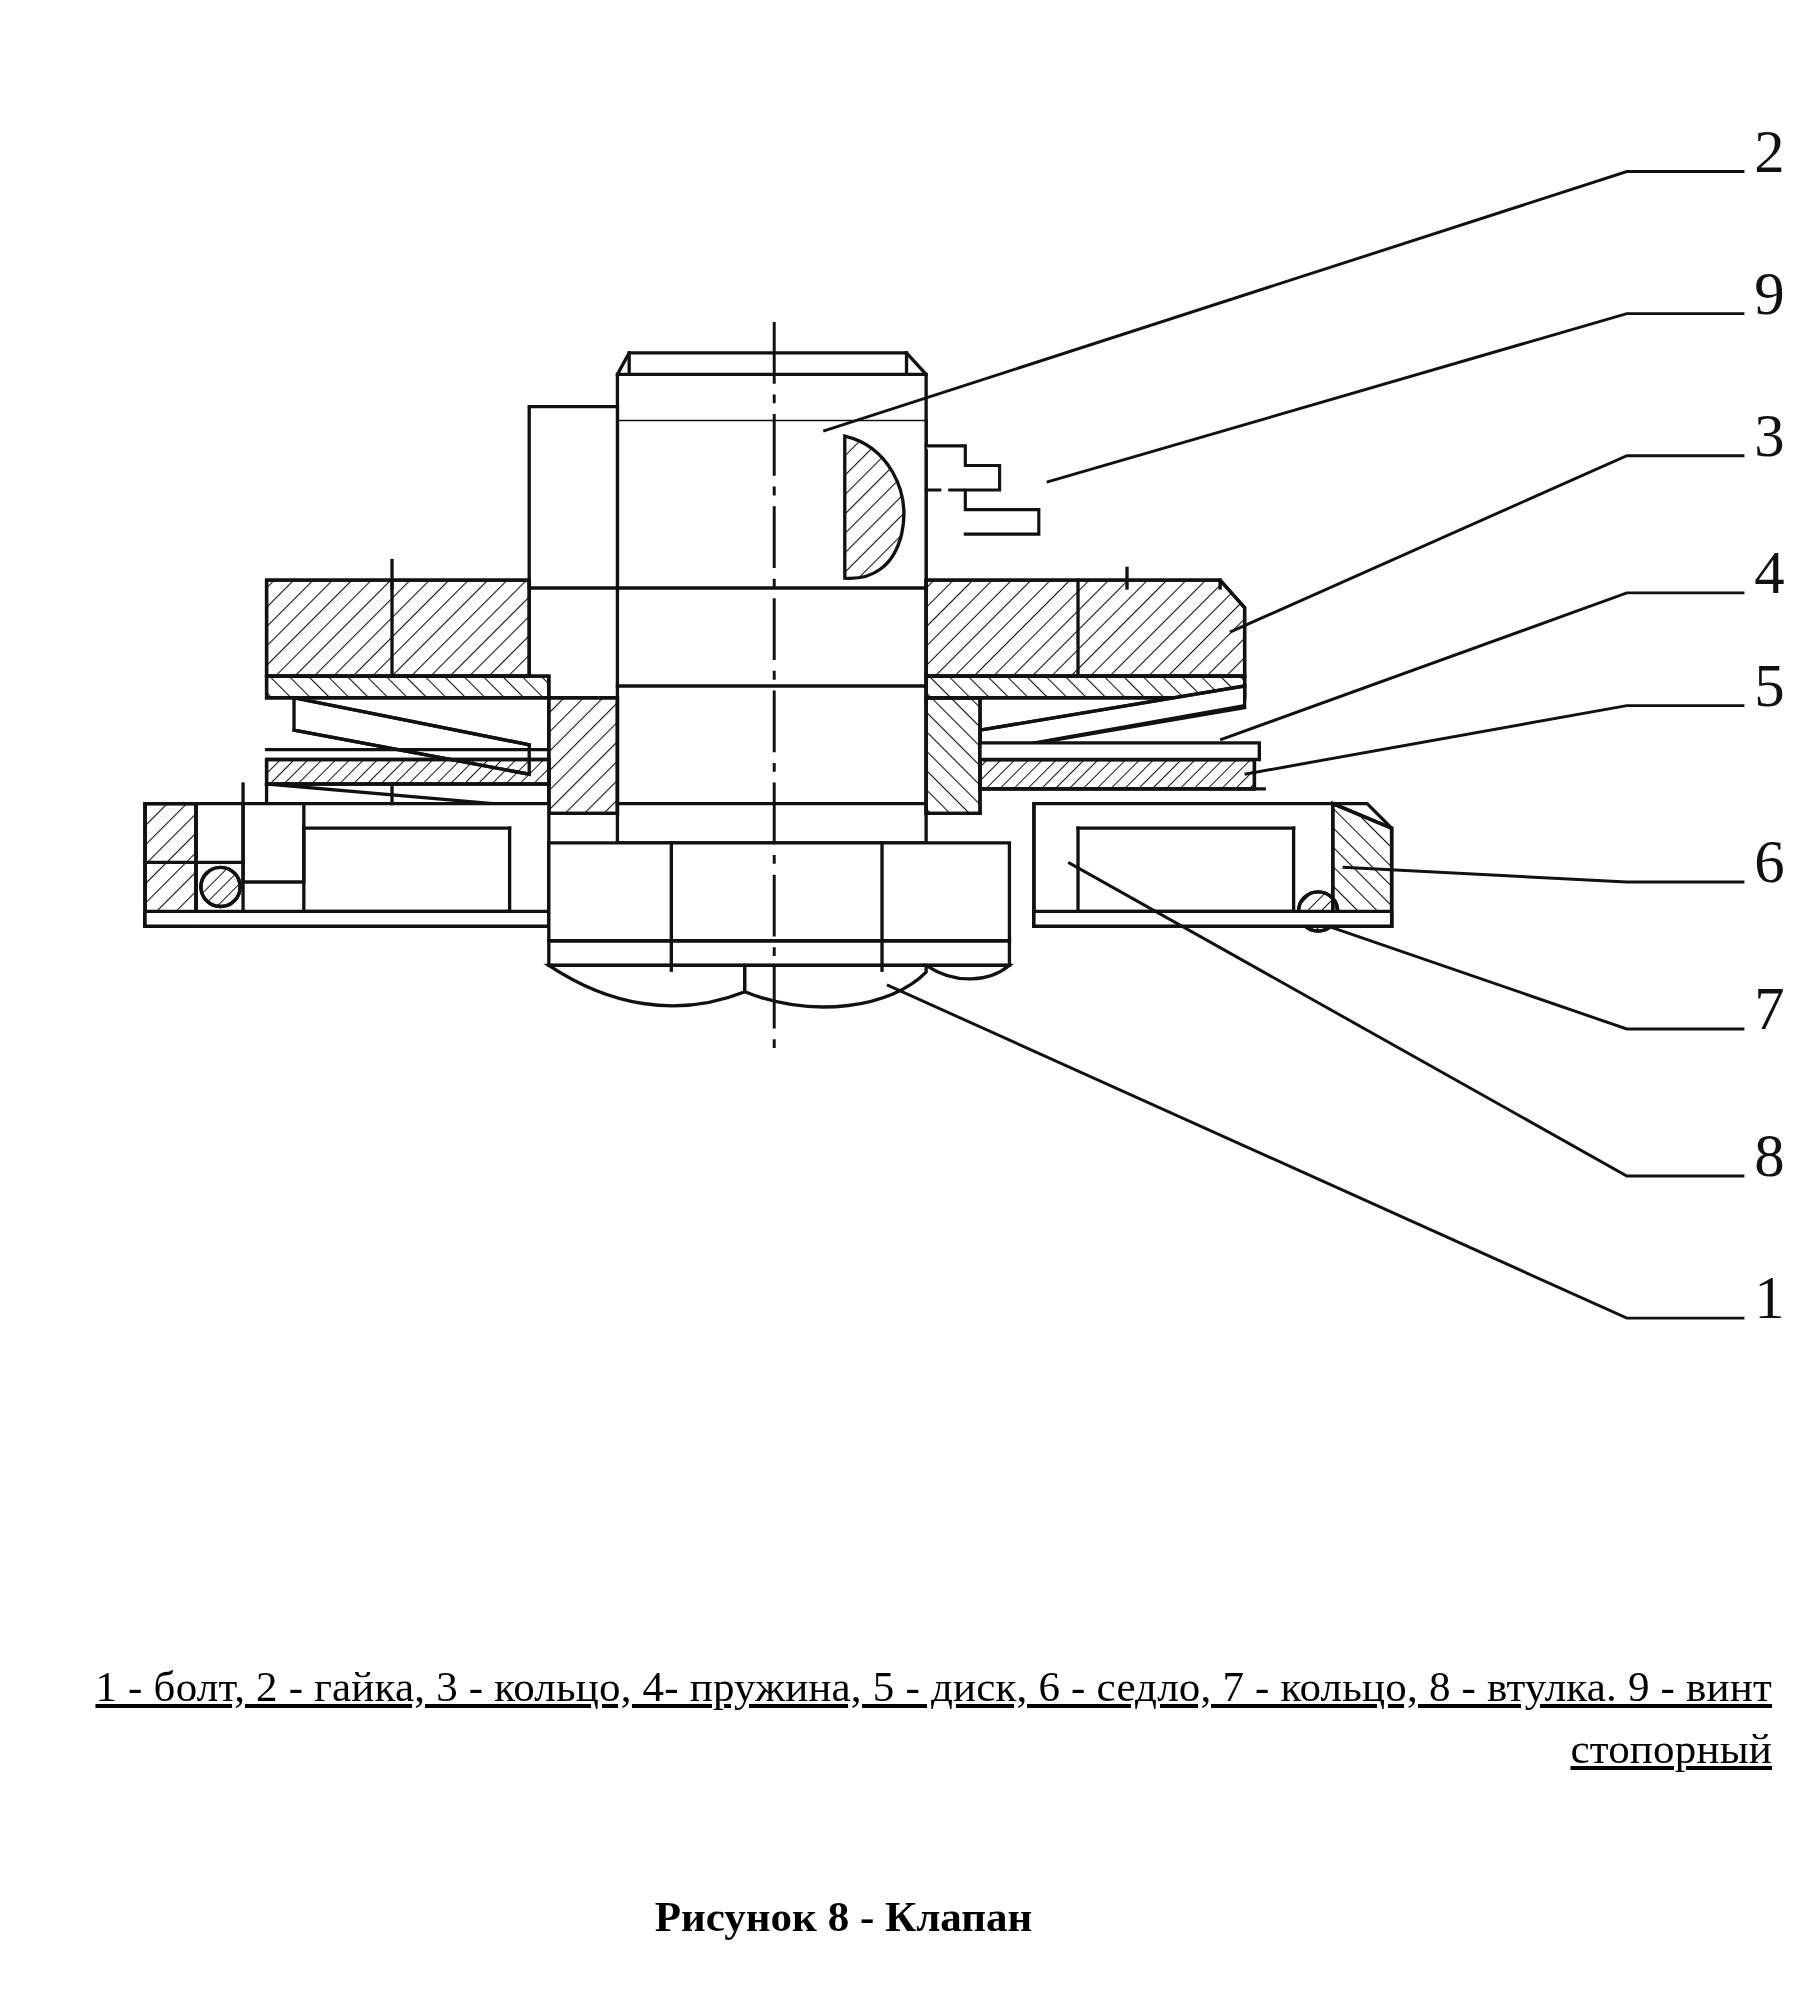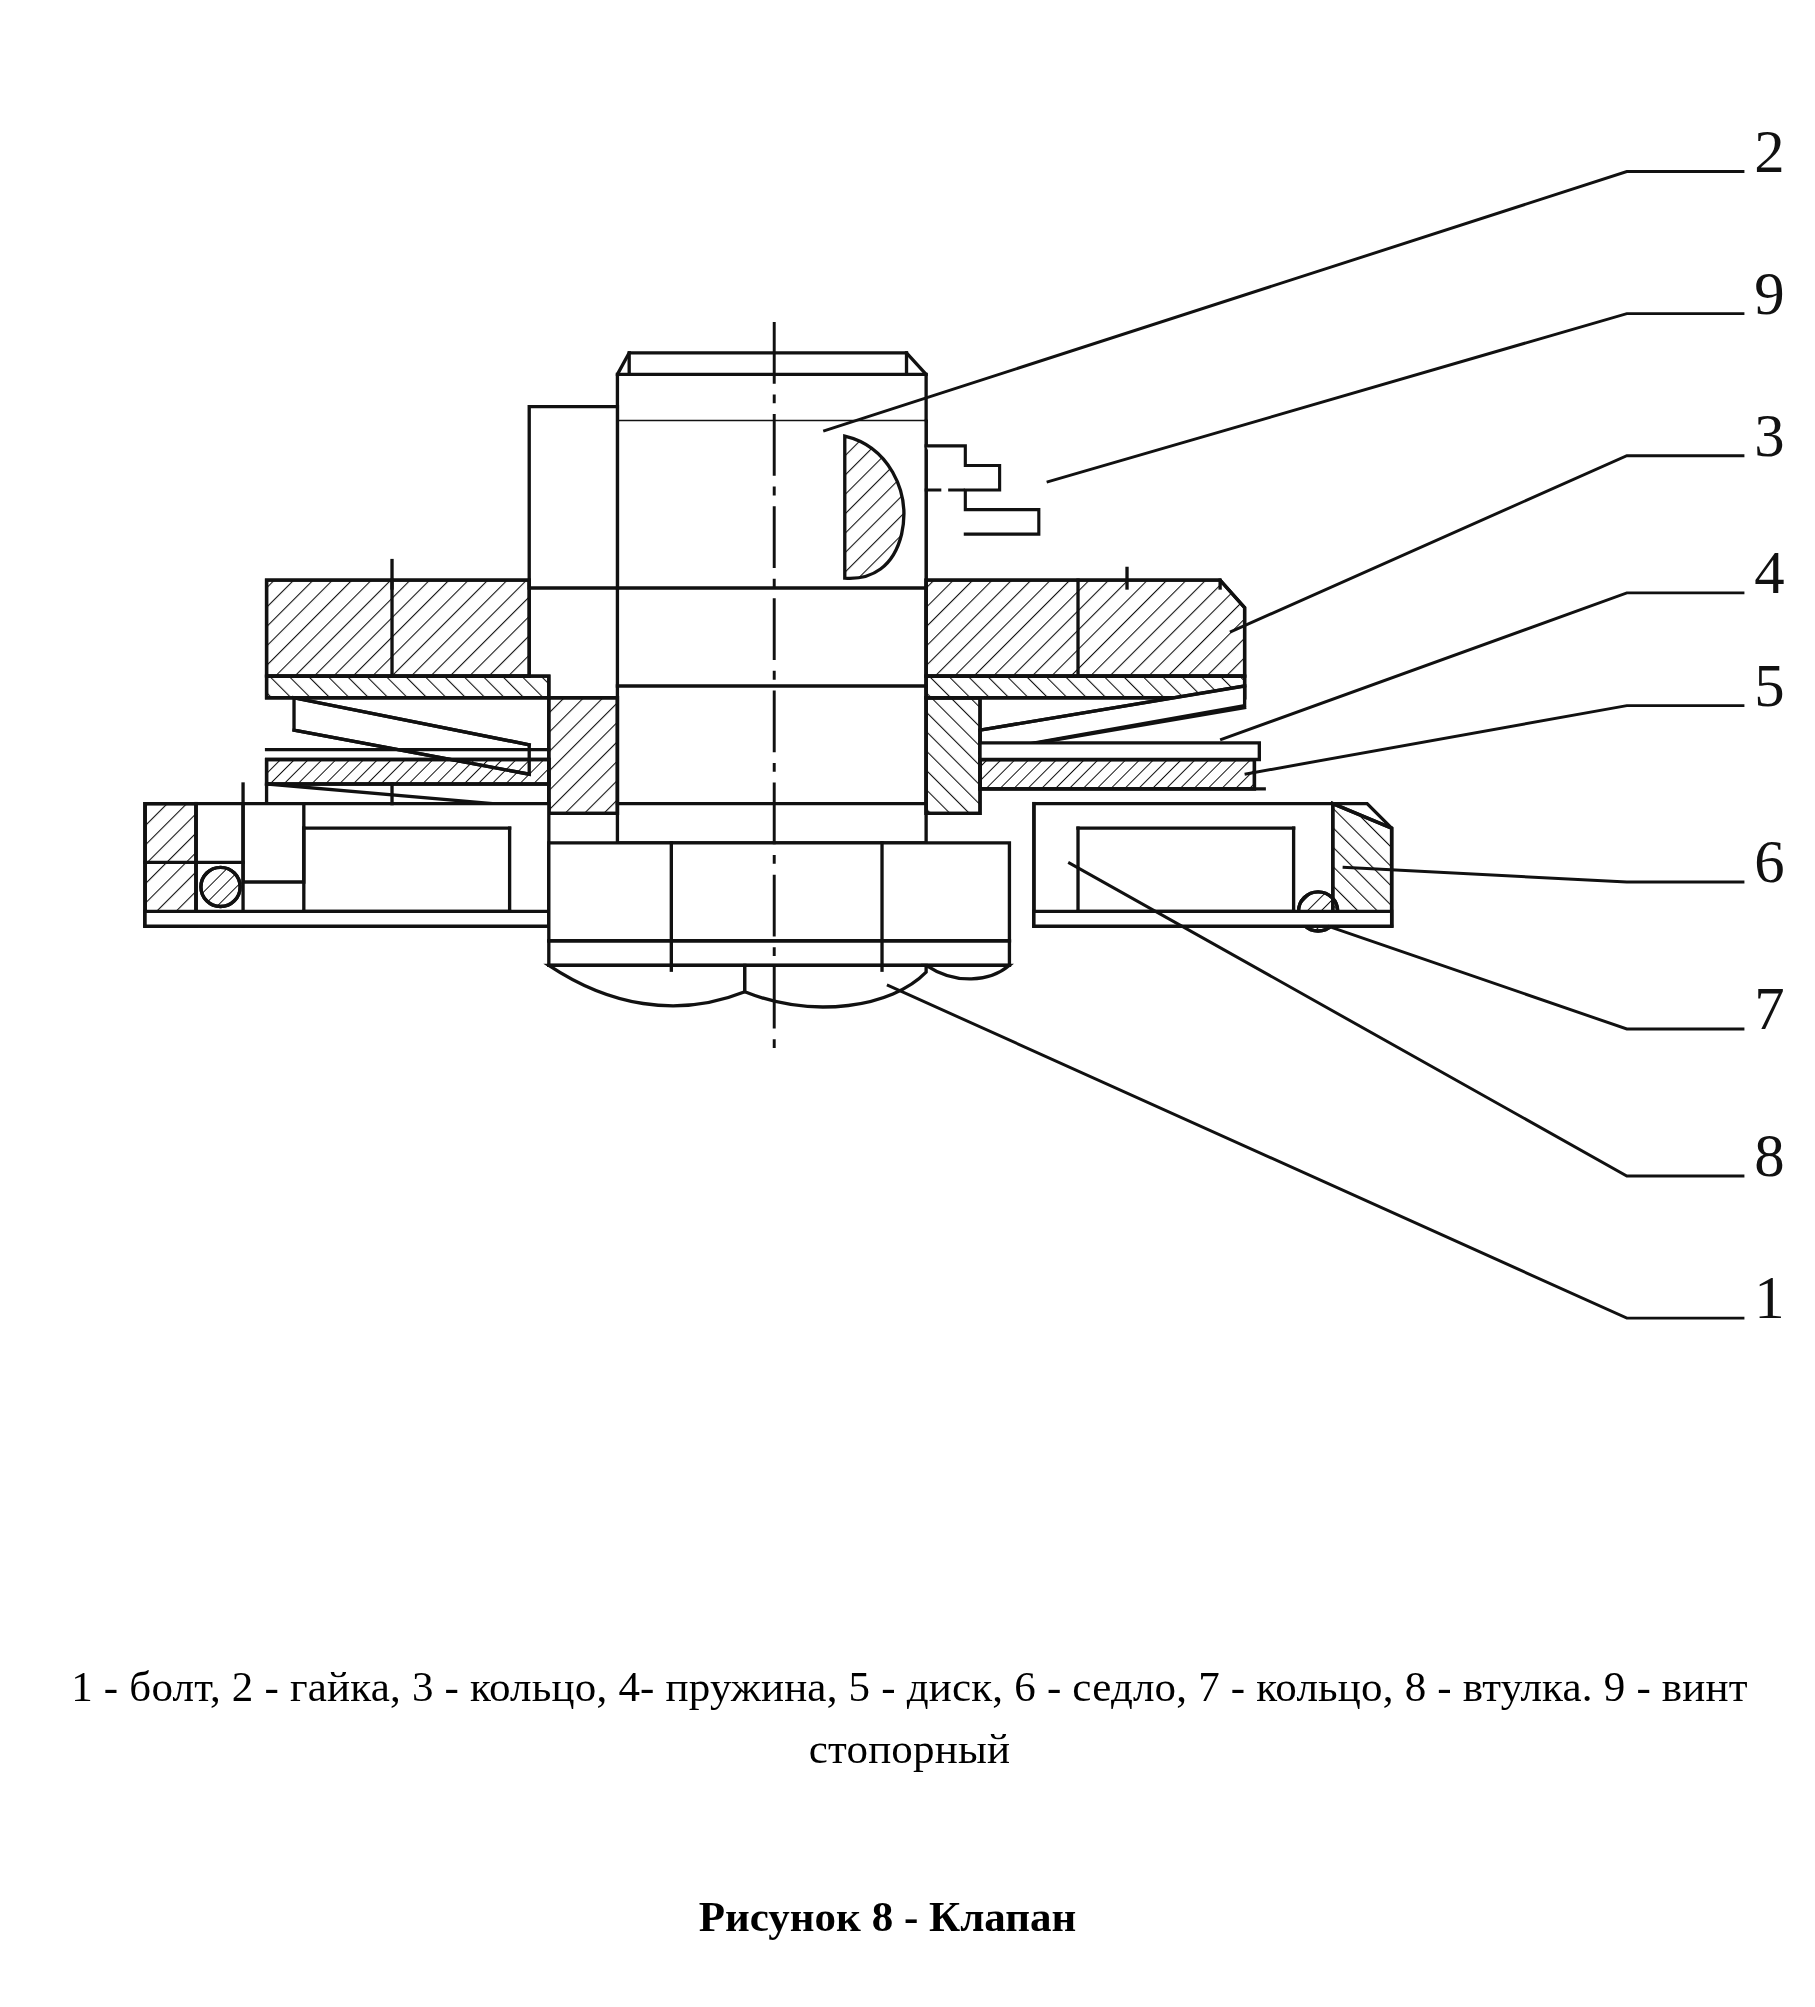--- a/index.html
+++ b/index.html
@@ -31,31 +31,31 @@
     fill: #111111;
   }
   #legend-block {
     position: absolute;
     left: 47px;
     top: 1656px;
     width: 1725px;
     font-size: 43px;
     line-height: 1.45;
     letter-spacing: 0.2px;
-    text-align: center;
+    text-align: right;
+    text-decoration: underline;
   }
   #caption-block {
     position: absolute;
     left: 0;
     top: 1892px;
     width: 1687px;
     text-align: center;
     font-size: 43px;
     font-weight: bold;
-    margin-left: 44px;
   }
 </style>
 </head>
 <body>
 
 <div id="figure-area">
 <svg id="figure-svg" width="1815" height="1372" viewBox="0 0 1852 1400" xmlns="http://www.w3.org/2000/svg">
   <defs>
     <pattern id="hatchR" width="14" height="14" patternUnits="userSpaceOnUse" patternTransform="rotate(45)">
       <line x1="0" y1="0" x2="0" y2="14" stroke="#111" stroke-width="2.2"></line>

